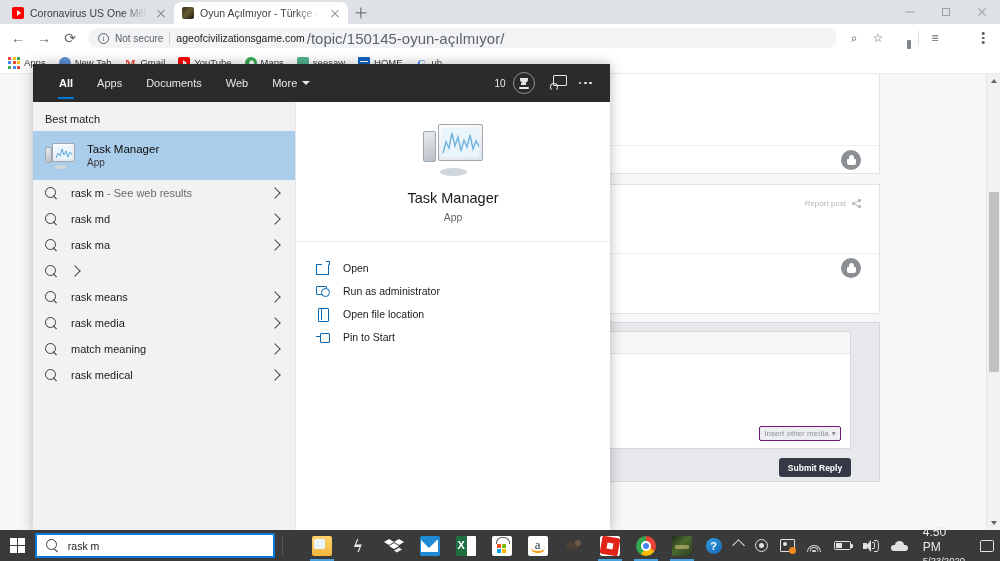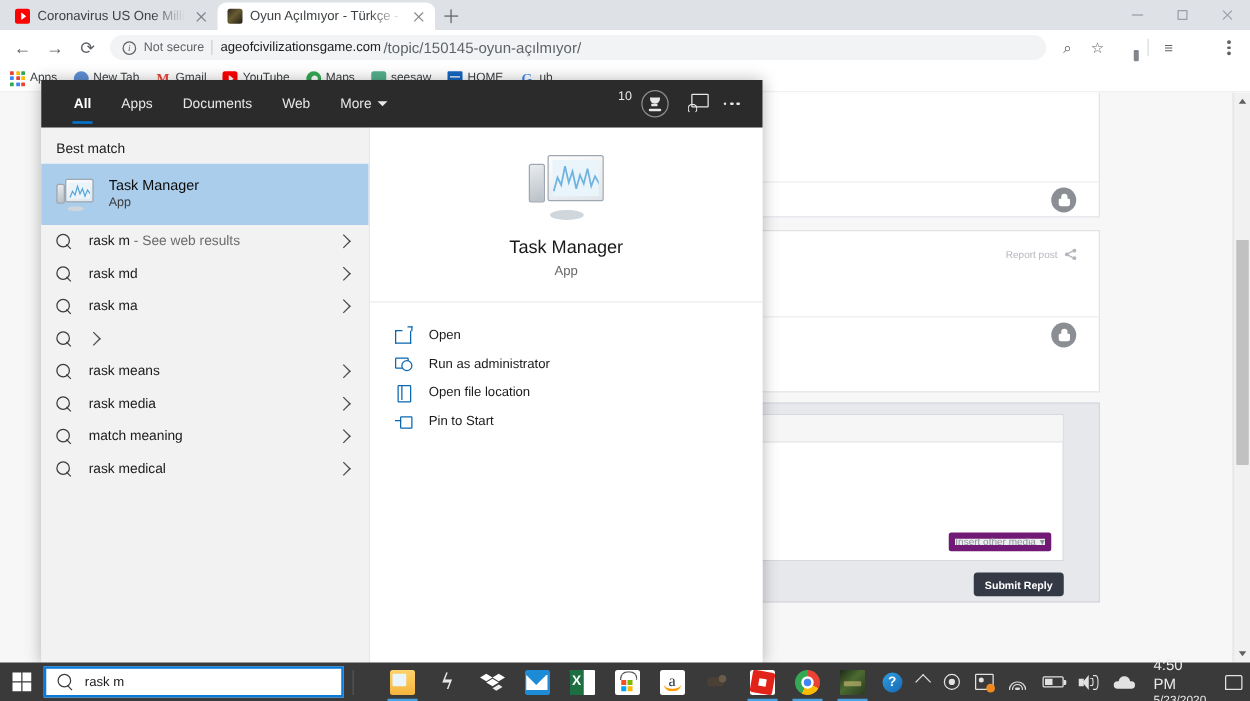--- a/index.html
+++ b/index.html
@@ -78,21 +78,21 @@
     width: 11px; height: 11px; border: 1px solid #5f6368; border-radius: 50%;
     flex: 0 0 11px; position: relative;
   }
   .info-icon::after {
     content: "i"; position: absolute; left: 50%; top: 50%; transform: translate(-50%,-50%);
     font-size: 7.5px; color: #5f6368; font-style: italic; font-family: "Liberation Serif", serif;
   }
   .notsecure { color: #5f6368; font-size: 10px; white-space: nowrap; }
   .omni-sep { width: 1px; height: 12px; background: #cdd1d4; flex: 0 0 1px; }
   .url-domain { color: #202124; font-size: 10.5px; white-space: nowrap; }
-  .url-path { color: #5f6368; font-size: 12px; white-space: nowrap; }
+  .url-path { color: #5f6368; font-size: 15px; white-space: nowrap; }
   .tb-icon { width: 22px; height: 22px; position: relative; flex: 0 0 22px; color: #5f6368; }
   .tb-glyph { position: absolute; left: 50%; top: 50%; transform: translate(-50%,-50%); font-size: 12px; line-height: 1; }
   .ext-box { width: 13px; height: 13px; background: #bdc1c6; border-radius: 2px; position: relative; }
   .ext-box::after {
     content: ""; position: absolute; left: 4.5px; top: 2px; width: 4px; height: 9px;
     background: #80868b; border-radius: 1px;
   }
   .tb-sep { width: 1px; height: 14px; background: #dadce0; margin: 0 3px; flex: 0 0 1px; }
   .avatar-circ {
     width: 15px; height: 15px; border-radius: 50%; background: #5f6368; position: relative;
@@ -172,21 +172,21 @@
     content: ""; position: absolute; left: 2.5px; top: 0; width: 5px; height: 5px;
     background: #fff; border-radius: 3px 3px 0 0;
   }
   .reply-box {
     position: absolute; left: 0; width: 760px; background: #e7e8ec;
     border: 1px solid #d6d8de;
   }
   .reply-inner { position: absolute; background: #ffffff; border: 1px solid #d6d8de; }
   .reply-toolbar { position: absolute; left: 0; top: 0; right: 0; height: 22px; background: #f6f6f7; border-bottom: 1px solid #e5e6ea; }
   .insert-media {
-    position: absolute; background: #eceef0; border: 5px solid #701a75; border-radius: 2px;
+    position: absolute; background: #eceef0; border: 1px solid #701a75; border-radius: 2px;
     font-size: 8px; color: #8e9297; display: flex; align-items: center; justify-content: center; gap: 3px;
   }
   .submit-reply {
     position: absolute; background: #343a45; color: #ffffff; border-radius: 3px;
     font-size: 8.5px; font-weight: bold; display: flex; align-items: center; justify-content: center;
   }
   .page-scrollbar {
     position: absolute; right: 0; top: 0; width: 14px; bottom: 0; background: #f1f1f1;
     border-left: 1px solid #e4e4e4;
   }
@@ -212,21 +212,21 @@
   .sp-tab {
     height: 38px; display: flex; align-items: center; padding: 0 12px;
     font-size: 11px; color: #e8e8e8; position: relative;
   }
   .sp-tab.active { font-weight: bold; color: #ffffff; }
   .sp-tab.active::after {
     content: ""; position: absolute; left: 11px; right: 11px; bottom: 3px; height: 2.5px; background: #0078d7;
   }
   .sp-caret { border-left: 4px solid transparent; border-right: 4px solid transparent; border-top: 4px solid #e8e8e8; margin-left: 5px; display: inline-block; }
   .sp-head-right { margin-left: auto; display: flex; align-items: center; gap: 14px; padding-right: 4px; }
-  .rewards { display: flex; gap: 7px; }
+  .rewards { display: flex; align-items: center; gap: 7px; }
   .rewards-count { font-size: 10px; color: #e8e8e8; }
   .rewards-badge {
     width: 22px; height: 22px; border-radius: 50%; border: 1px solid #8d8d8d;
     position: relative; display: flex; align-items: center; justify-content: center;
   }
   .trophy { width: 11px; height: 11px; position: relative; }
   .trophy::before {
     content: ""; position: absolute; left: 1.5px; top: 0; width: 8px; height: 5px;
     background: #e8e8e8; border-radius: 0 0 4px 4px;
   }

